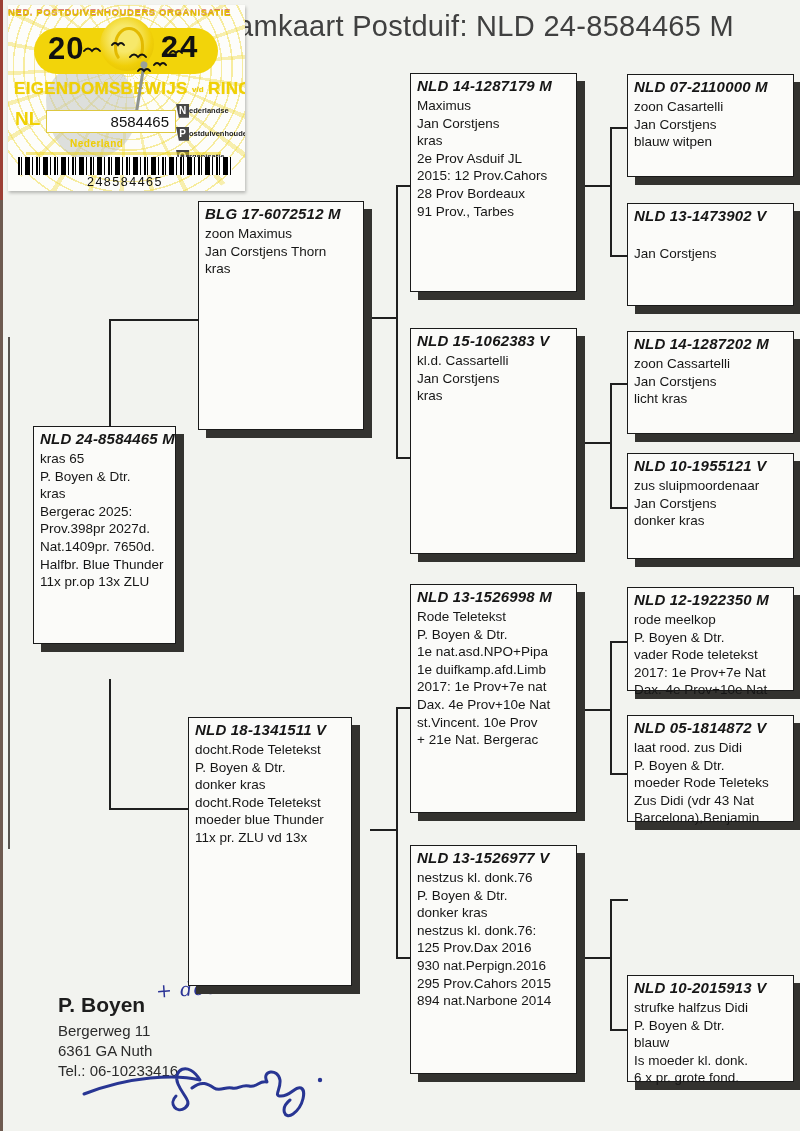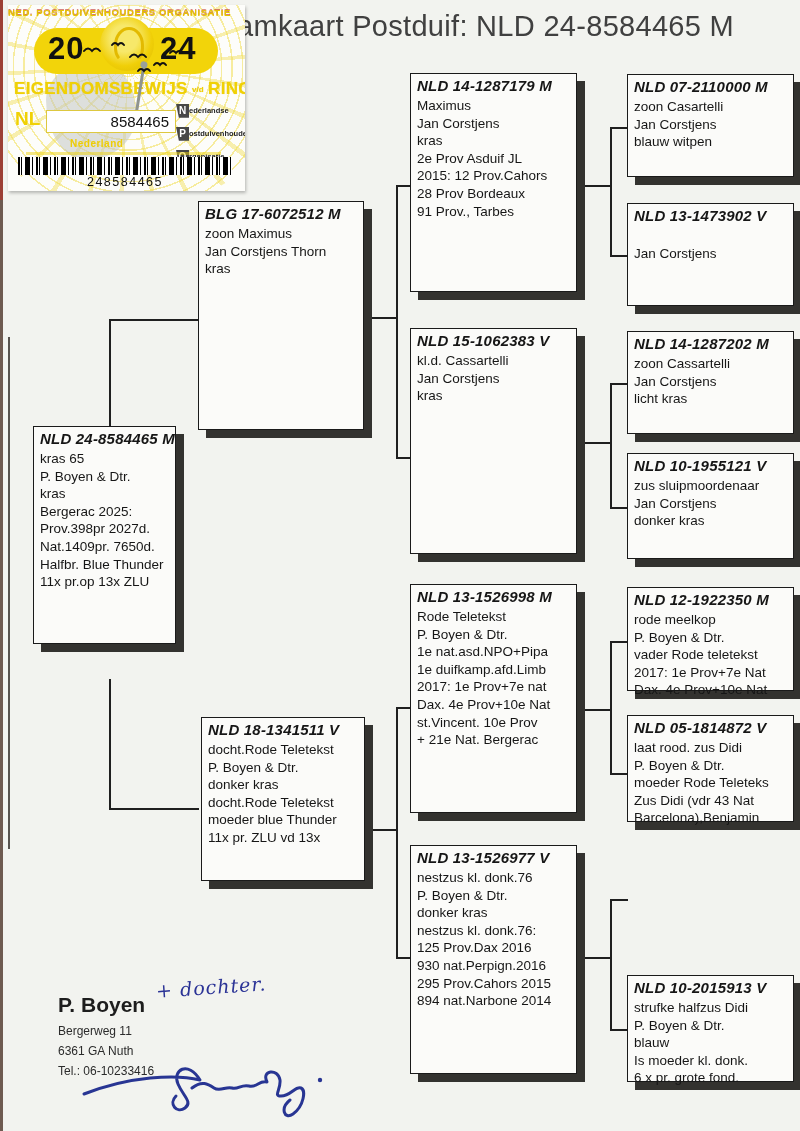--- a/index.html
+++ b/index.html
@@ -37,21 +37,21 @@
           border-radius:58% 42% 55% 45% / 40% 55% 45% 60%;}
   .org-line{position:absolute;left:0;top:2px;width:100%;text-align:left;font-size:9.5px;font-weight:bold;
             color:#e5c400;letter-spacing:.6px;text-shadow:0 -1.5px 0 rgba(195,50,45,.6);white-space:nowrap;}
   .year-blob{position:absolute;left:26px;top:23px;width:184px;height:46px;border-radius:26px;
              background:#f2d40a;}
   .emblem{position:absolute;left:92px;top:12px;width:54px;height:54px;border-radius:50%;
           background:radial-gradient(circle at 45% 40%, #f7e86a 0 30%, #f0cf08 62%, #dab900 100%);}
   .emblem::after{content:"";position:absolute;left:14px;top:10px;width:24px;height:30px;
           border:3px solid #e3ba00;border-radius:50% 50% 40% 40%;border-bottom-color:transparent;}
   .year{position:absolute;top:26px;font-size:31px;font-weight:bold;color:#111;letter-spacing:1px;}
-  .year.left{left:40px;}  .year.right{left:152px;}
+  .year.left{left:40px;}  .year.right{left:152px;font-family:Liberation Mono, monospace;}
   .eig-row{position:absolute;left:6px;top:74px;width:230px;white-space:nowrap;color:#f0d104;
            font-weight:bold;text-shadow:0 0 1px rgba(220,180,0,.6);}
   .eig-main{font-size:17px;letter-spacing:.3px;}
   .eig-vd{font-size:8px;vertical-align:2px;}
   .pin{position:absolute;left:130px;top:60px;width:3px;height:56px;background:#8f948f;
        transform:rotate(9deg);border-radius:2px;}
   .pin::before{content:"";position:absolute;left:-2px;top:-4px;width:7px;height:7px;border-radius:50%;background:#9aa09a;}
   .nl-code{position:absolute;left:7px;top:103px;font-size:19px;font-weight:bold;color:#f0d104;}
   .ring-box{position:absolute;left:38px;top:105px;width:130px;height:23px;background:#ffffff;
             border:1px solid #ddc840;box-sizing:border-box;text-align:right;
@@ -69,21 +69,21 @@
             #000 7px 12px,#fff 12px 14px,#000 14px 15px,#fff 15px 18px);}
   .barcode-num{position:absolute;left:0;top:170px;width:234px;text-align:center;font-size:12.5px;
                color:#111;letter-spacing:1.5px;}
   .birds{position:absolute;left:70px;top:36px;z-index:6;}
 
   
   .owner{position:absolute;left:58px;top:982px;z-index:2;}
   .owner-name{font-size:21px;font-weight:bold;color:#1d1d1d;display:inline-block;margin-top:11px;}
   .handwritten{position:absolute;left:98px;top:-6px;font-family:"DejaVu Serif", serif;font-style:italic;
                font-size:19px;color:#2b3396;transform:rotate(-4deg);white-space:nowrap;letter-spacing:1px;}
-  .owner-line{font-size:12px;color:#2b2b2b;line-height:20px;}
+  .owner-line{font-size:15px;color:#2b2b2b;line-height:20px;}
   .signature{position:absolute;left:80px;top:1050px;z-index:2;}
 </style>
 </head>
 <body>
 
 <div class="page">
 
   <div class="scan-edge"></div>
   <div class="scan-edge-red"></div>
   <div class="scan-fold"></div>
@@ -178,21 +178,21 @@
 
   <div class="pbox" style="left:198px;top:201px;width:166px;height:229px">
     <div class="ring">BLG 17-6072512 M</div>
     <div>
         <div class="box-line">zoon Maximus</div>
         <div class="box-line">Jan Corstjens Thorn</div>
         <div class="box-line">kras</div>
       </div>
   </div>
 
-  <div class="pbox" style="left:201px;top:717px;width:164px;height:164px">
+  <div class="pbox" style="left:188px;top:717px;width:164px;height:269px">
     <div class="ring">NLD 18-1341511 V</div>
     <div>
         <div class="box-line">docht.Rode Teletekst</div>
         <div class="box-line">P. Boyen &amp; Dtr.</div>
         <div class="box-line">donker kras</div>
         <div class="box-line">docht.Rode Teletekst</div>
         <div class="box-line">moeder blue Thunder</div>
         <div class="box-line">11x pr. ZLU vd 13x</div>
       </div>
   </div>

